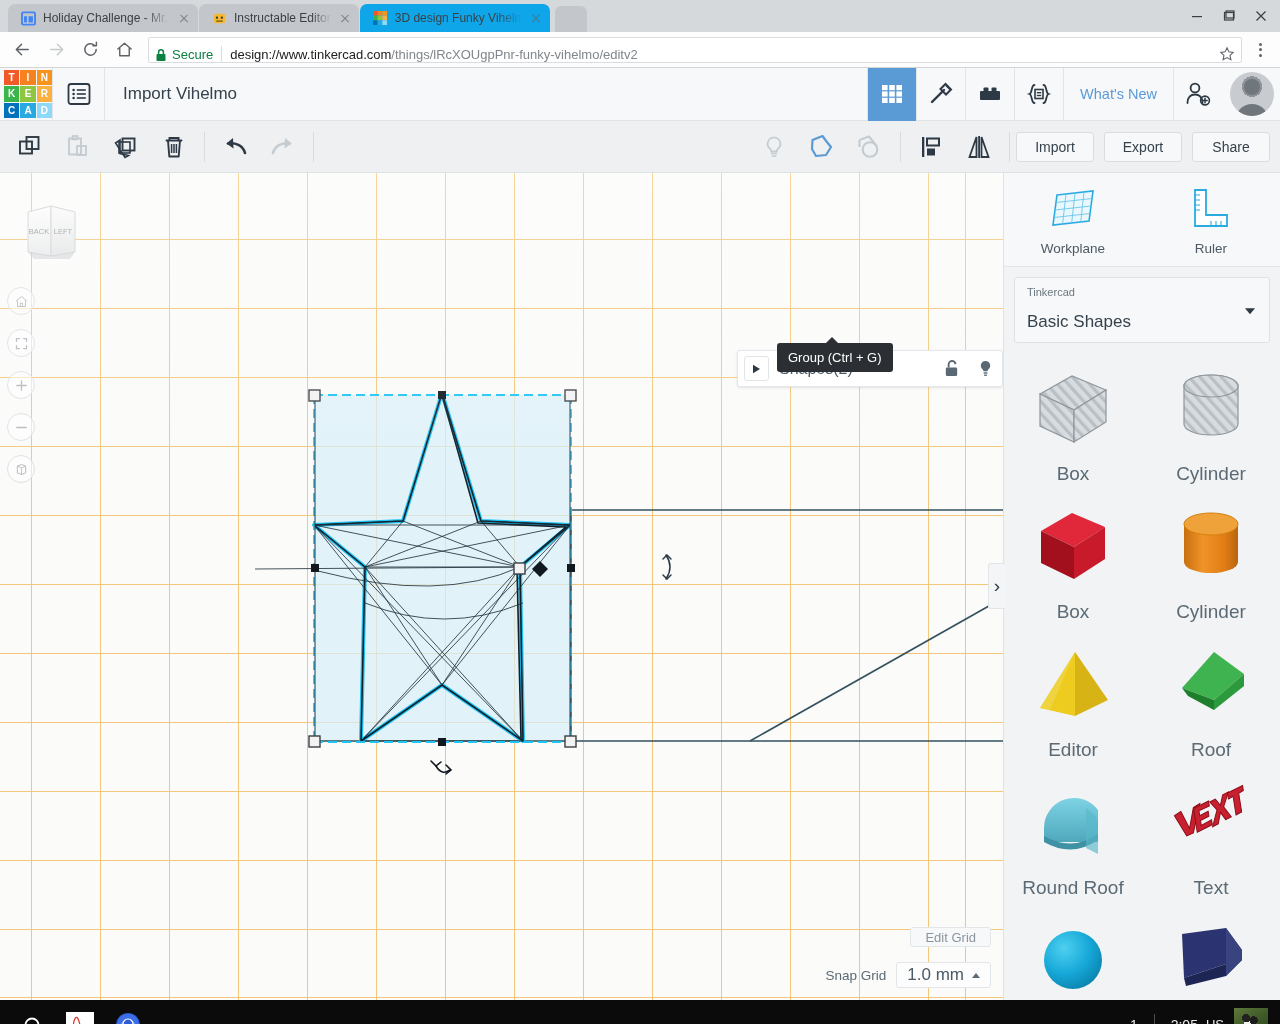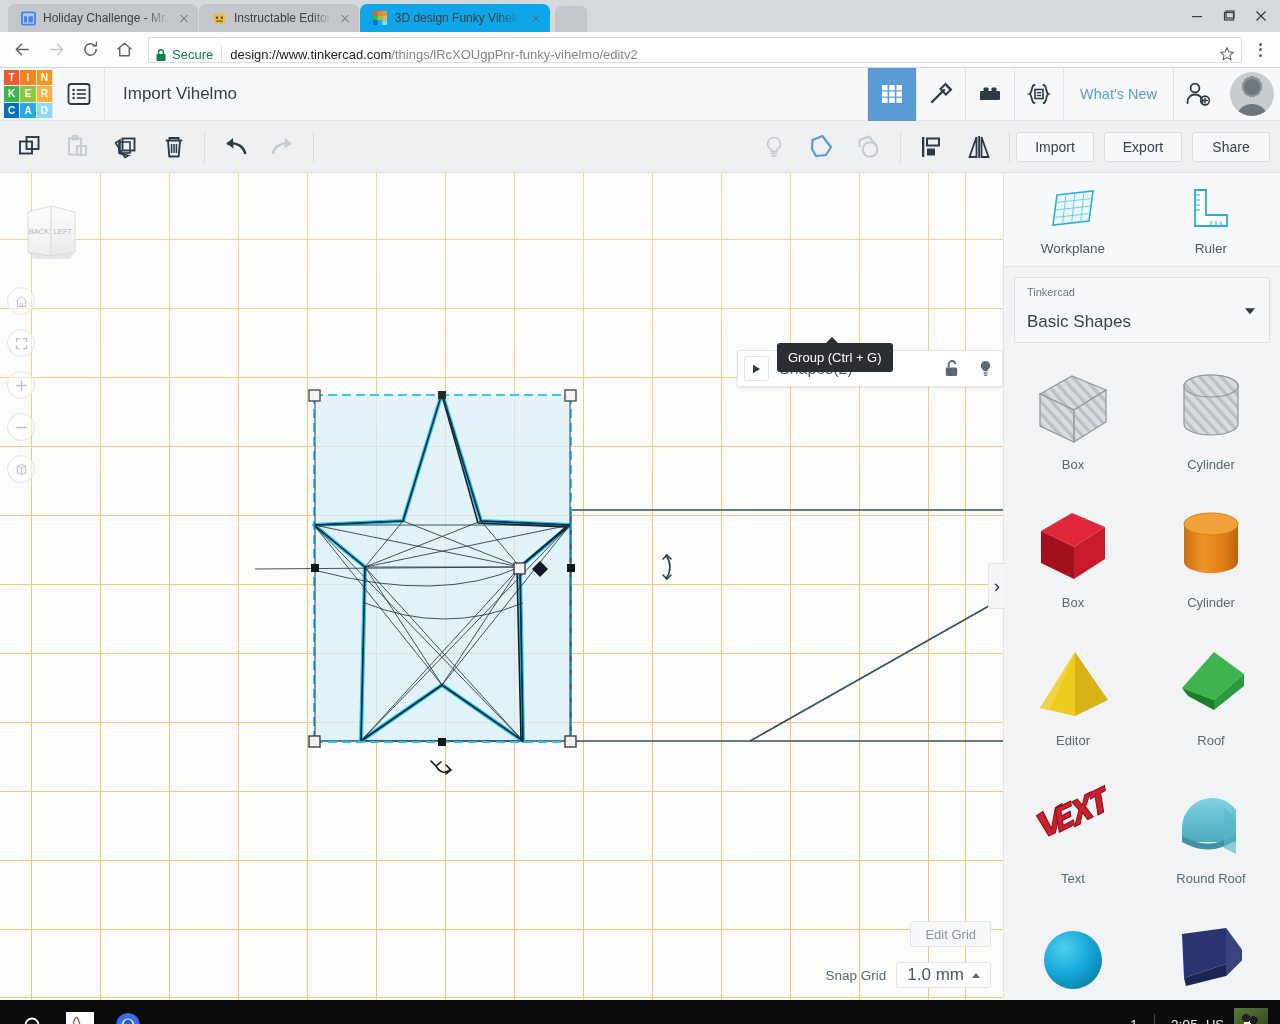--- a/index.html
+++ b/index.html
@@ -310,21 +310,21 @@
     align-content: start;
     padding-top: 2px;
   }
   .shape-cell {
     height: 138px;
     display: flex; flex-direction: column;
     align-items: center; justify-content: flex-start;
     padding-top: 6px;
   }
   .shape-cell .thumb { height: 92px; display: flex; align-items: center; justify-content: center; }
-  .shape-cell .cap { font-size: 13px; color: #5b6a75; margin-top: 2px; }
+  .shape-cell .cap { font-size: 19px; color: #5b6a75; margin-top: 8px; }
 
   #panel-collapse {
     position: absolute; left: -16px; top: 390px;
     width: 17px; height: 46px;
     background: #f4f5f6;
     border: 1px solid #e2e5e8;
     border-right: none;
     border-radius: 3px 0 0 3px;
     display: flex; align-items: center; justify-content: center;
     font-size: 19px; color: #2d3a45;
@@ -367,21 +367,21 @@
     content: "";
     position: absolute; left: 48px; top: -6px;
     border-left: 7px solid transparent;
     border-right: 7px solid transparent;
     border-bottom: 7px solid #2b2f33;
   }
 
   
   #edit-grid-btn {
     position: absolute; right: 12px; bottom: 53px;
-    height: 26px; padding: 0 14px;
+    height: 20px; padding: 0 14px;
     border: 1px solid #e3e6e9;
     border-radius: 3px;
     background: #f7f8f9;
     display: flex; align-items: center;
     font-size: 13px; color: #8a959e;
     z-index: 4;
   }
   #snap-grid-row {
     position: absolute; right: 12px; bottom: 12px;
     display: flex; align-items: center; gap: 10px;
@@ -999,46 +999,46 @@
             <polygon points="14,44 46,56 46,66 20,52" fill="#1d7e2c"></polygon>
             <polygon points="46,56 76,30 76,42 46,66" fill="#2b9a3c"></polygon>
           </svg>
         </span>
         <span class="cap">Roof</span>
       </div>
 
       <div class="shape-cell">
         <span class="thumb">
           <svg width="86" height="82" viewBox="0 0 86 82">
-            <g fill="#c9202f" stroke="#8d0d19" stroke-width="1" transform="rotate(-9 43 41)">
-              <path d="M8 28 l7 -3 l6 18 l7 -20 l7 -3 l-11 28 l-7 2 Z"></path>
-              <path d="M28 24 l16 -5 v5 l-11 3 v5 l9 -3 v5 l-9 3 v5 l11 -4 v5 l-16 5 Z"></path>
-              <path d="M45 20 l6 -2 l4 7 l4 -10 l6 -2 l-7 14 l6 11 l-6 2 l-4 -8 l-4 11 l-6 2 l7 -16 Z"></path>
-              <path d="M64 14 l16 -5 v5 l-5 2 v19 l-6 2 v-19 l-5 2 Z"></path>
-            </g>
-          </svg>
-        </span>
-        <span class="cap">Text</span>
-      </div>
-
-      <div class="shape-cell">
-        <span class="thumb">
-          <svg width="86" height="82" viewBox="0 0 86 82">
             <defs>
                 <linearGradient id="rrg" x1="0" y1="0" x2="0" y2="1">
                   <stop offset="0" stop-color="#7ed3e4"></stop>
                   <stop offset="1" stop-color="#4ea8bc"></stop>
                 </linearGradient>
               </defs>
             <path d="M14 60 v-14 a30 30 0 0 1 54 -18 v32 Z" fill="url(#rrg)"></path>
             <path d="M14 60 q28 16 54 -2 v-6 q-26 18 -54 2 Z" fill="#3f91a4"></path>
             <path d="M56 26 a30 30 0 0 1 12 14 v32 l-12 -6 Z" fill="#59b8ca" opacity=".65"></path>
           </svg>
         </span>
         <span class="cap">Round Roof</span>
+      </div>
+
+      <div class="shape-cell">
+        <span class="thumb">
+          <svg width="86" height="82" viewBox="0 0 86 82">
+            <g fill="#c9202f" stroke="#8d0d19" stroke-width="1" transform="rotate(-9 43 41)">
+              <path d="M8 28 l7 -3 l6 18 l7 -20 l7 -3 l-11 28 l-7 2 Z"></path>
+              <path d="M28 24 l16 -5 v5 l-11 3 v5 l9 -3 v5 l-9 3 v5 l11 -4 v5 l-16 5 Z"></path>
+              <path d="M45 20 l6 -2 l4 7 l4 -10 l6 -2 l-7 14 l6 11 l-6 2 l-4 -8 l-4 11 l-6 2 l7 -16 Z"></path>
+              <path d="M64 14 l16 -5 v5 l-5 2 v19 l-6 2 v-19 l-5 2 Z"></path>
+            </g>
+          </svg>
+        </span>
+        <span class="cap">Text</span>
       </div>
 
       <div class="shape-cell">
         <span class="thumb">
           <svg width="86" height="82" viewBox="0 0 86 82">
             <defs>
                 <radialGradient id="sphg" cx="0.35" cy="0.3" r="0.8">
                   <stop offset="0" stop-color="#4ed0f0"></stop>
                   <stop offset="0.55" stop-color="#16a8d8"></stop>
                   <stop offset="1" stop-color="#0a7ea8"></stop>

